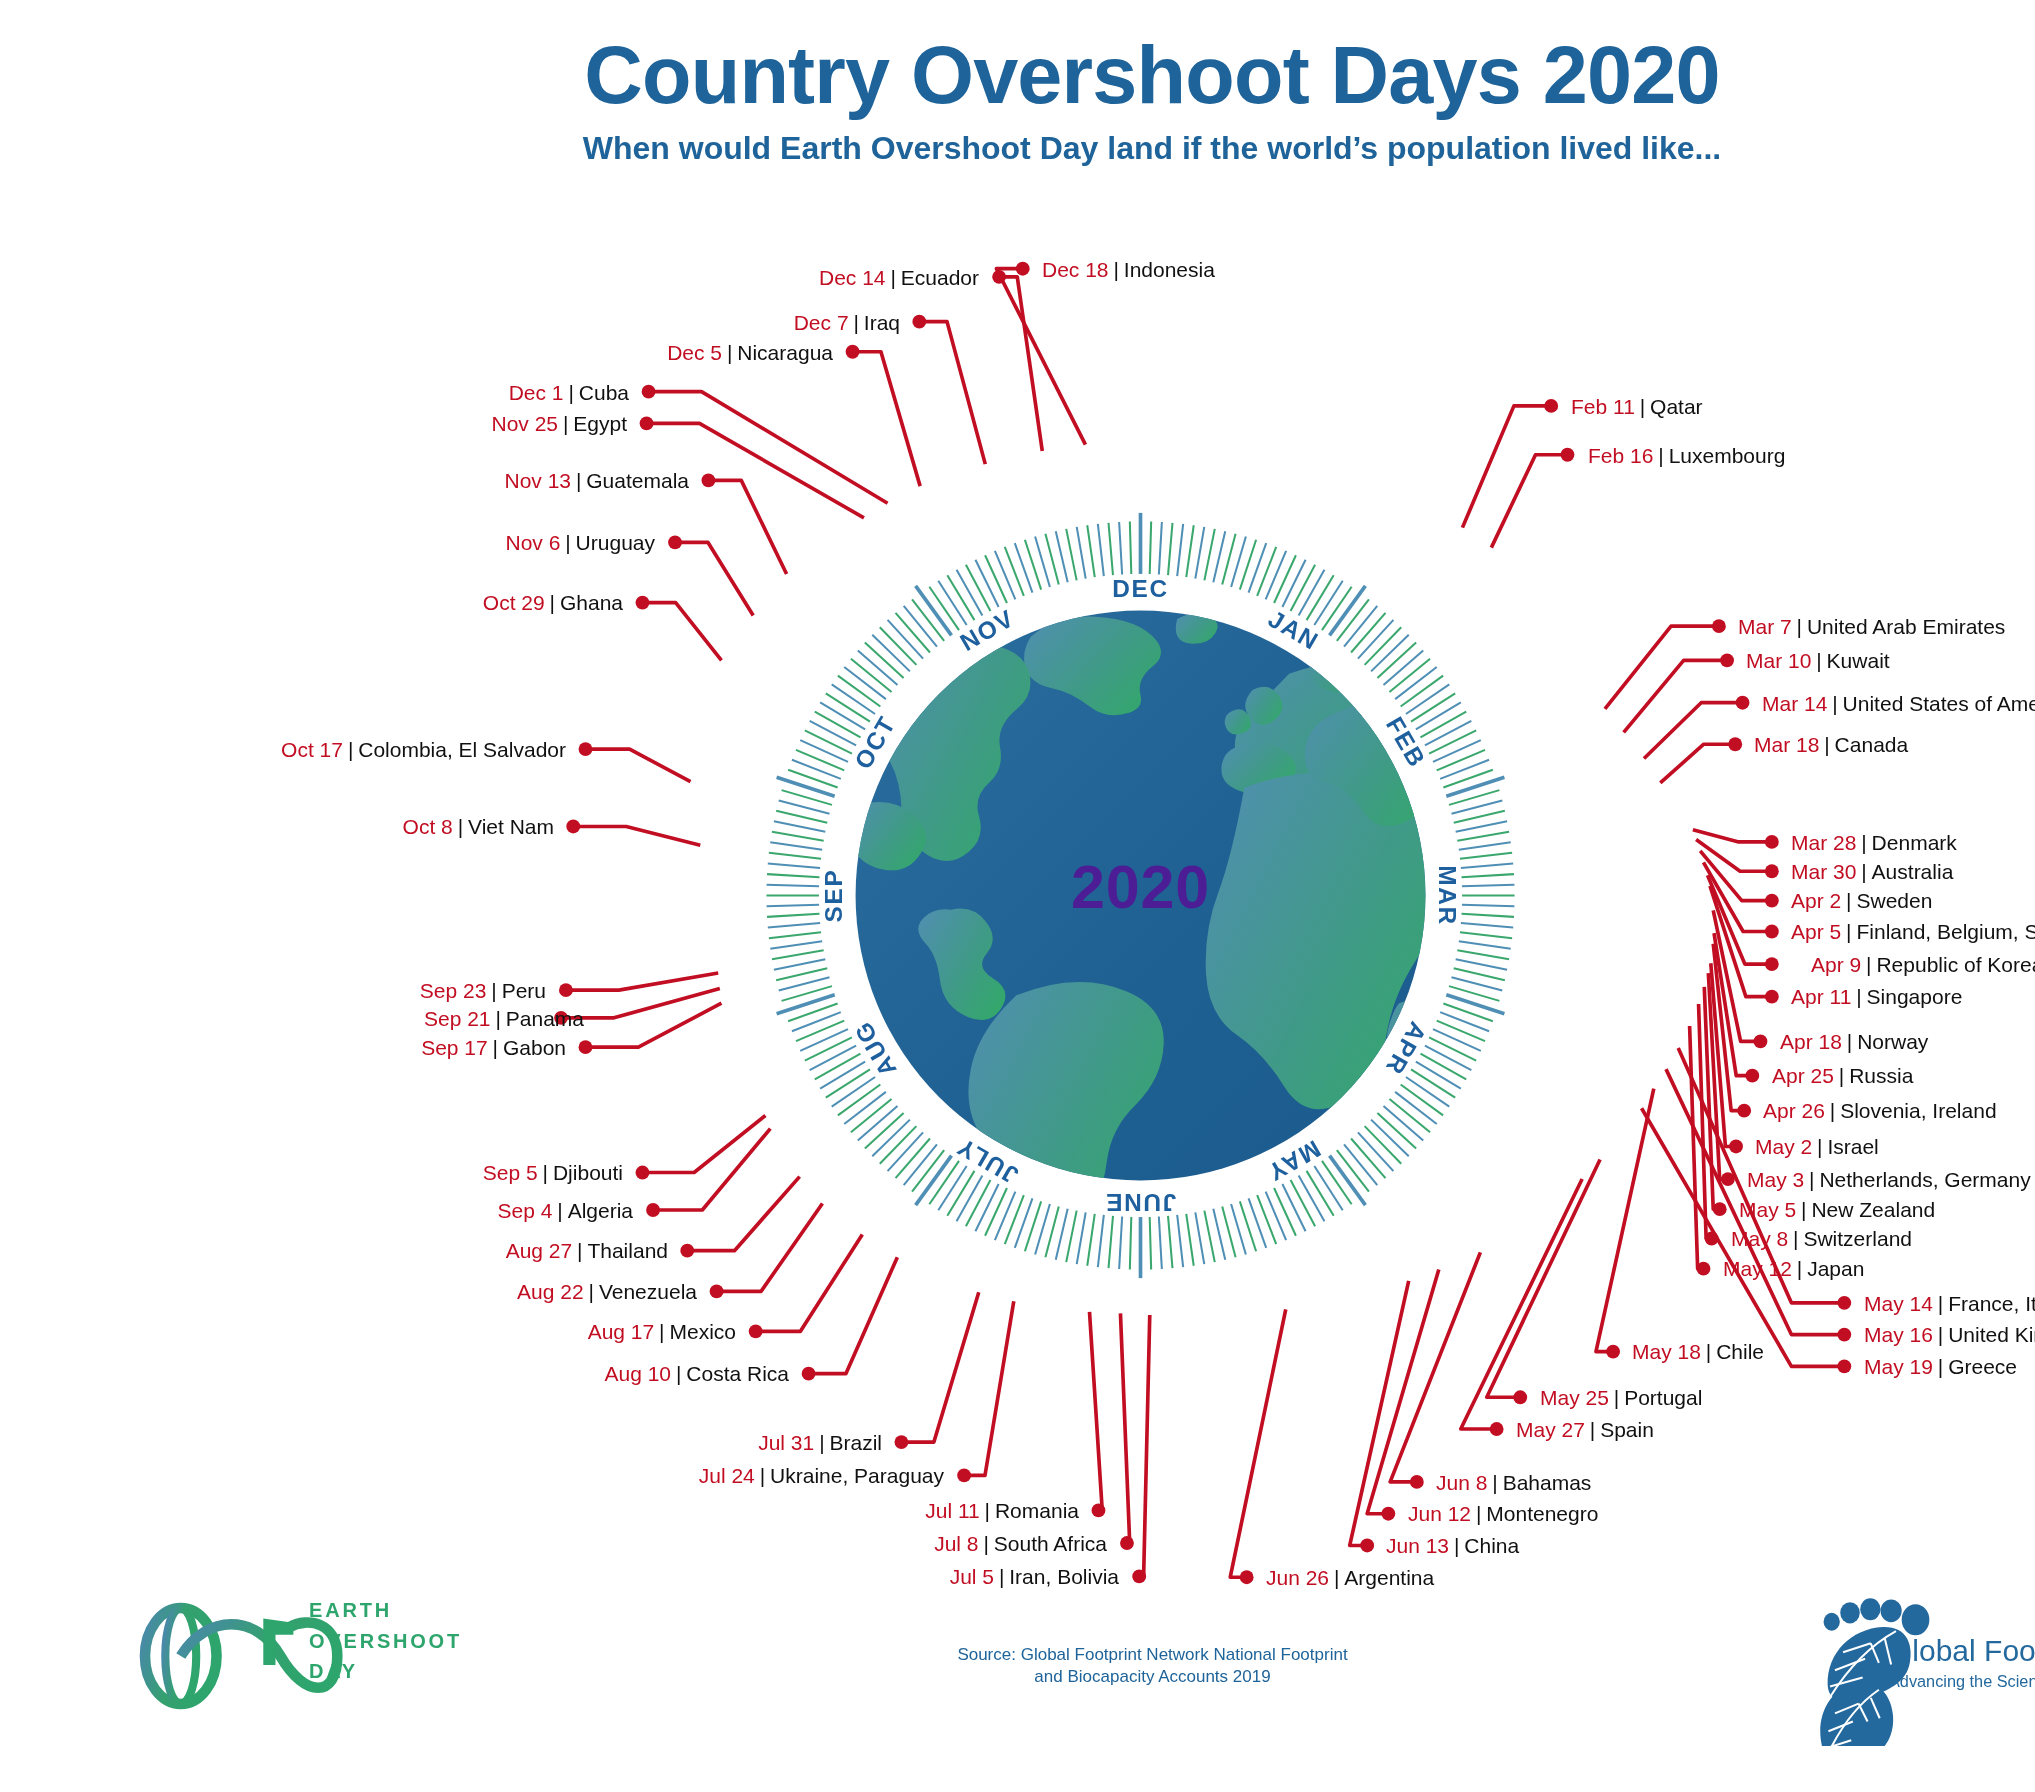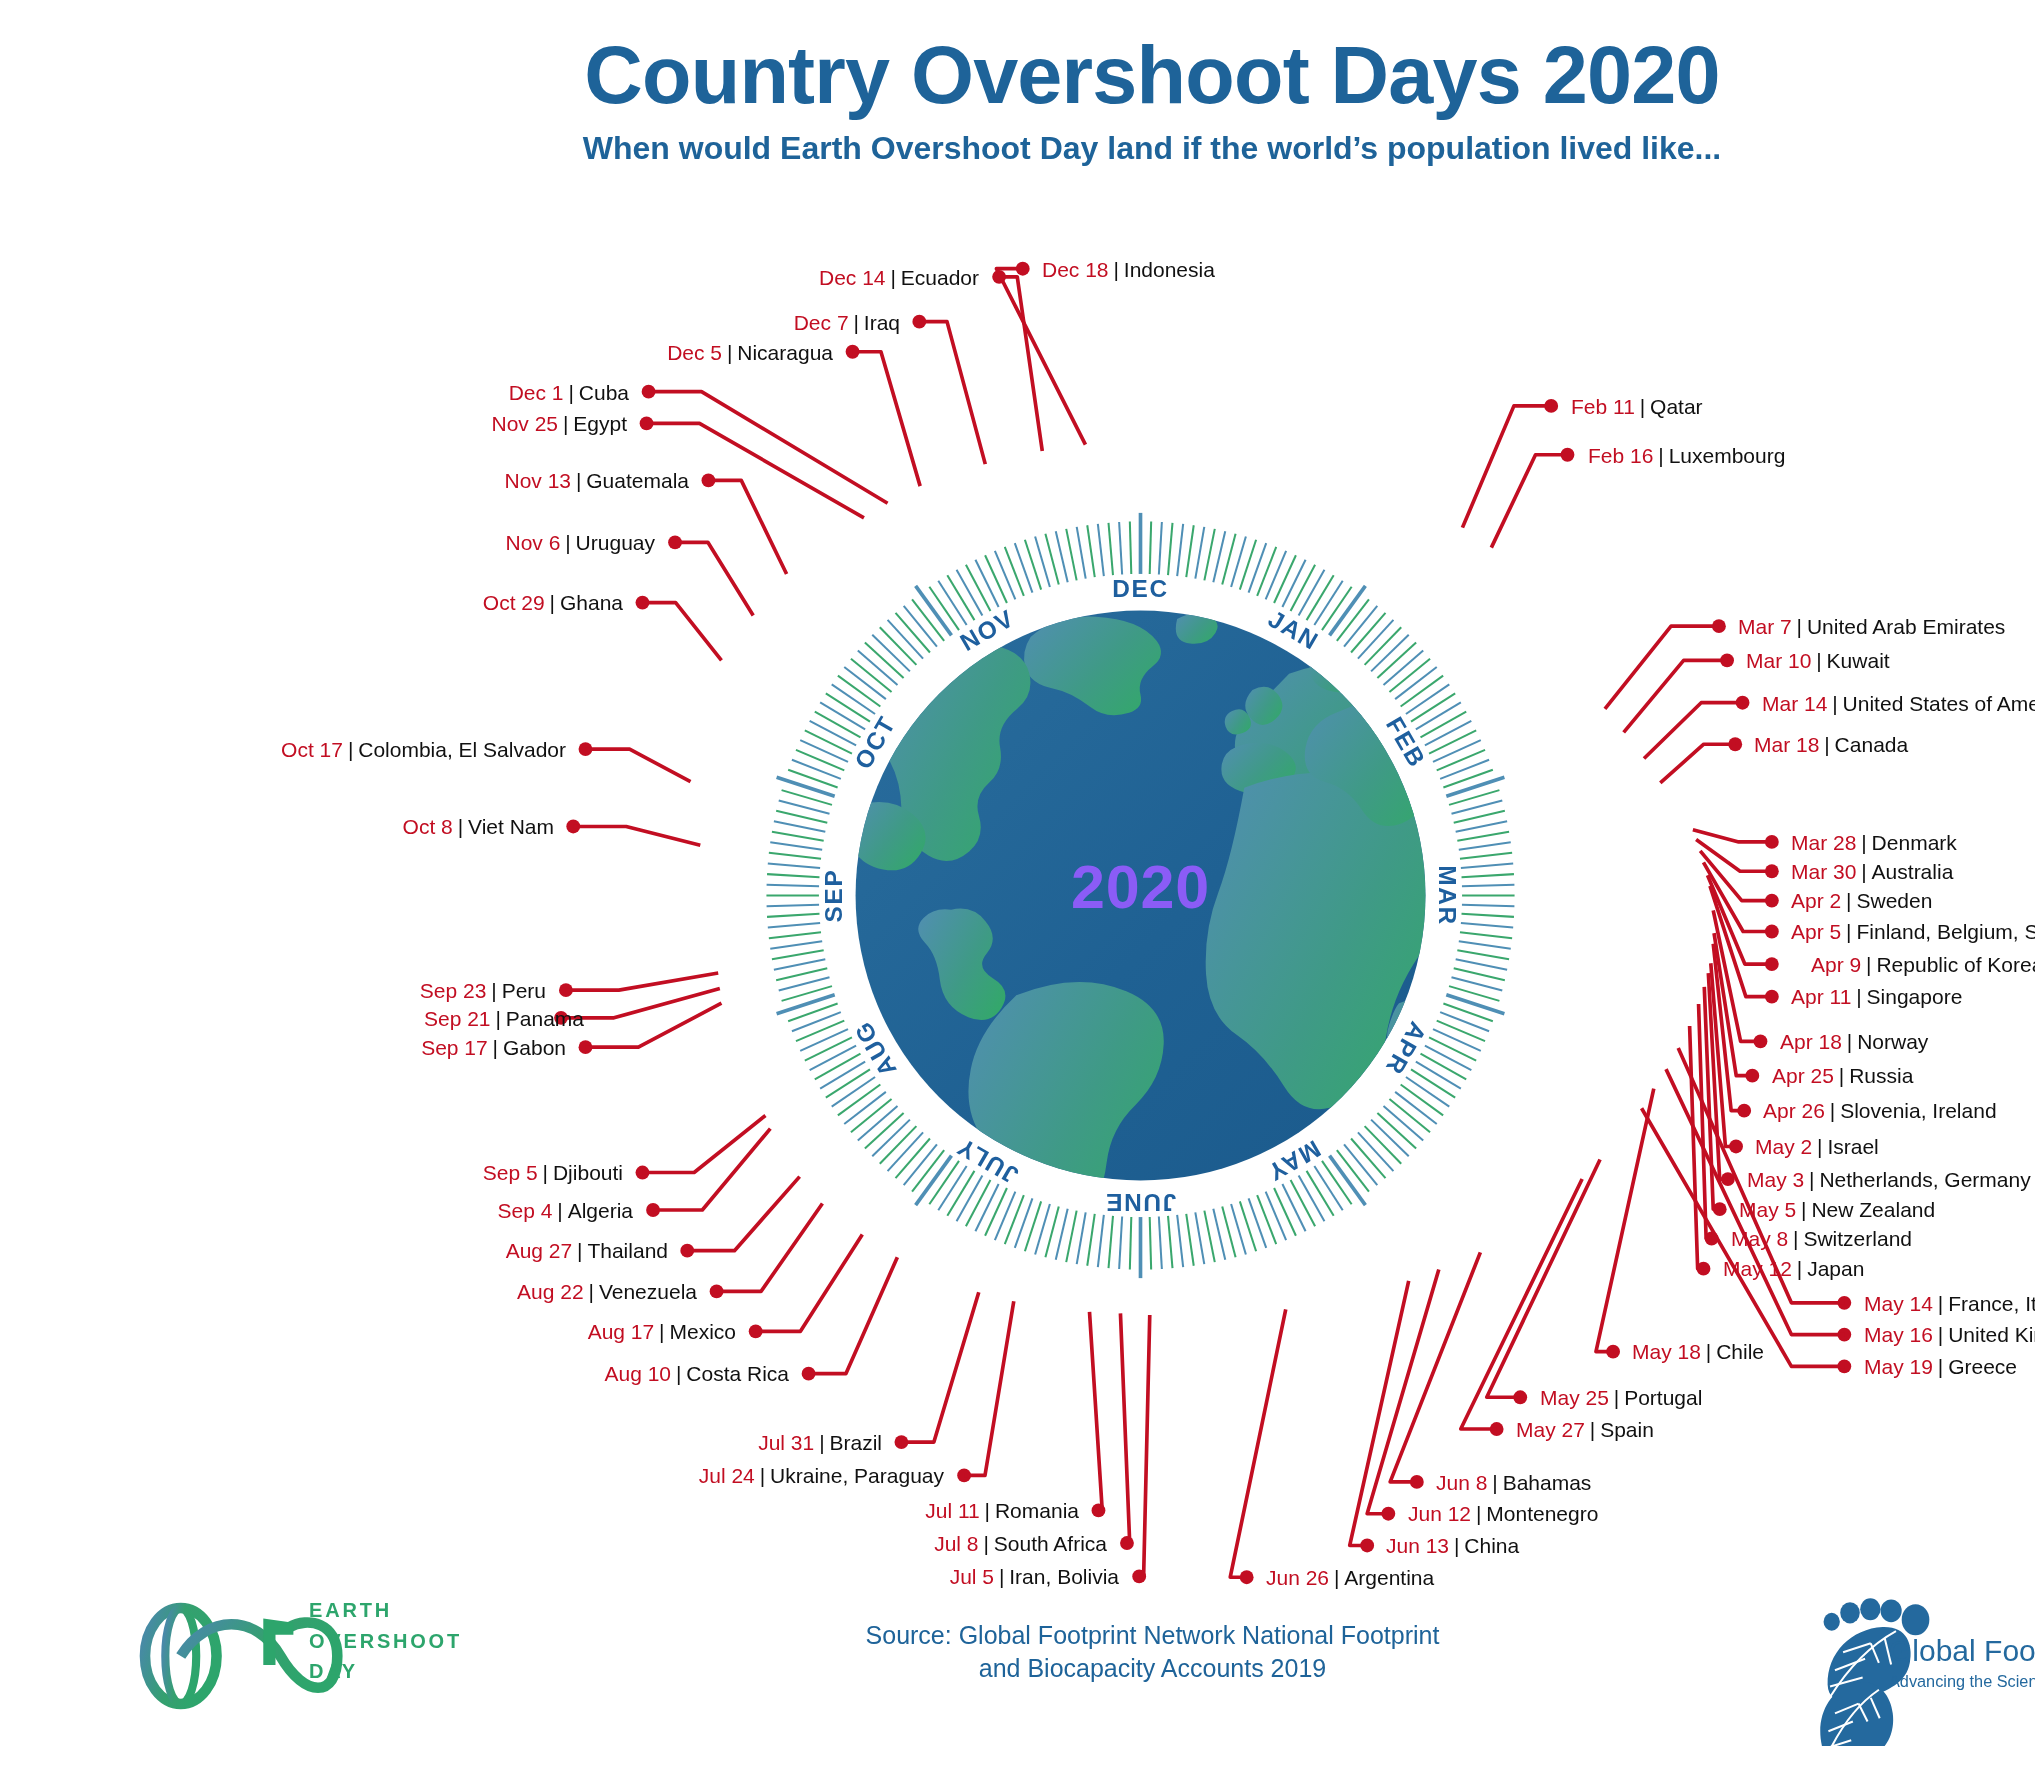--- a/index.html
+++ b/index.html
@@ -21,21 +21,21 @@
   #dial{
     position:absolute;left:707px;top:462px;width:867px;height:867px;
   }
   #dial svg{display:block;}
   #yearLabel{
     position:absolute;left:0;top:0;width:867px;height:867px;
     display:flex;align-items:center;justify-content:center;
     pointer-events:none;
   }
   #yearLabel span{
-    font-size:61px;font-weight:700;color:#8b5cf6;letter-spacing:0.8px;
+    font-size:61px;font-weight:700;color:#4c1d95;letter-spacing:0.8px;
     transform:translateY(-9px);
   }
   
   .lbl{
     position:absolute;white-space:nowrap;font-size:21px;line-height:1;
     color:#111111;
   }
   .lbl .d{color:#c20e22;}
   .lbl .sep{color:#111111;padding:0 4.9px;font-weight:300;}
   .lbl.r{transform:translate(-100%,-50%);}  
@@ -43,22 +43,22 @@
   
   #leaders{position:absolute;left:0;top:0;width:2304px;height:1793px;pointer-events:none;}
   
   #footer{position:absolute;left:0;top:1571px;width:2304px;height:220px;}
   #eodLogo{position:absolute;left:134px;top:24.4px;width:431px;height:122px;}
   #eodWordmark{
     position:absolute;left:309px;top:24.4px;font-size:20px;font-weight:700;
     color:#2da56c;letter-spacing:2.8px;line-height:1.52;
   }
   #source{
-    position:absolute;left:725px;top:48px;width:855px;text-align:center;
-    font-size:25px;color:#1e6399;line-height:1.30;
+    position:absolute;left:725px;top:73px;width:855px;text-align:center;
+    font-size:17px;color:#1e6399;line-height:1.30;
   }
   #gfnLogo{position:absolute;left:1791px;top:12.2px;width:468px;height:163px;}
   #gfnText{position:absolute;left:1889px;top:65px;}
   #gfnName{font-size:30px;color:#24699e;line-height:1;}
   #gfnTag{font-size:16.3px;color:#24699e;line-height:1;margin-top:7.3px;}
 </style>
 </head>
 <body>
 
 <div id="header">

